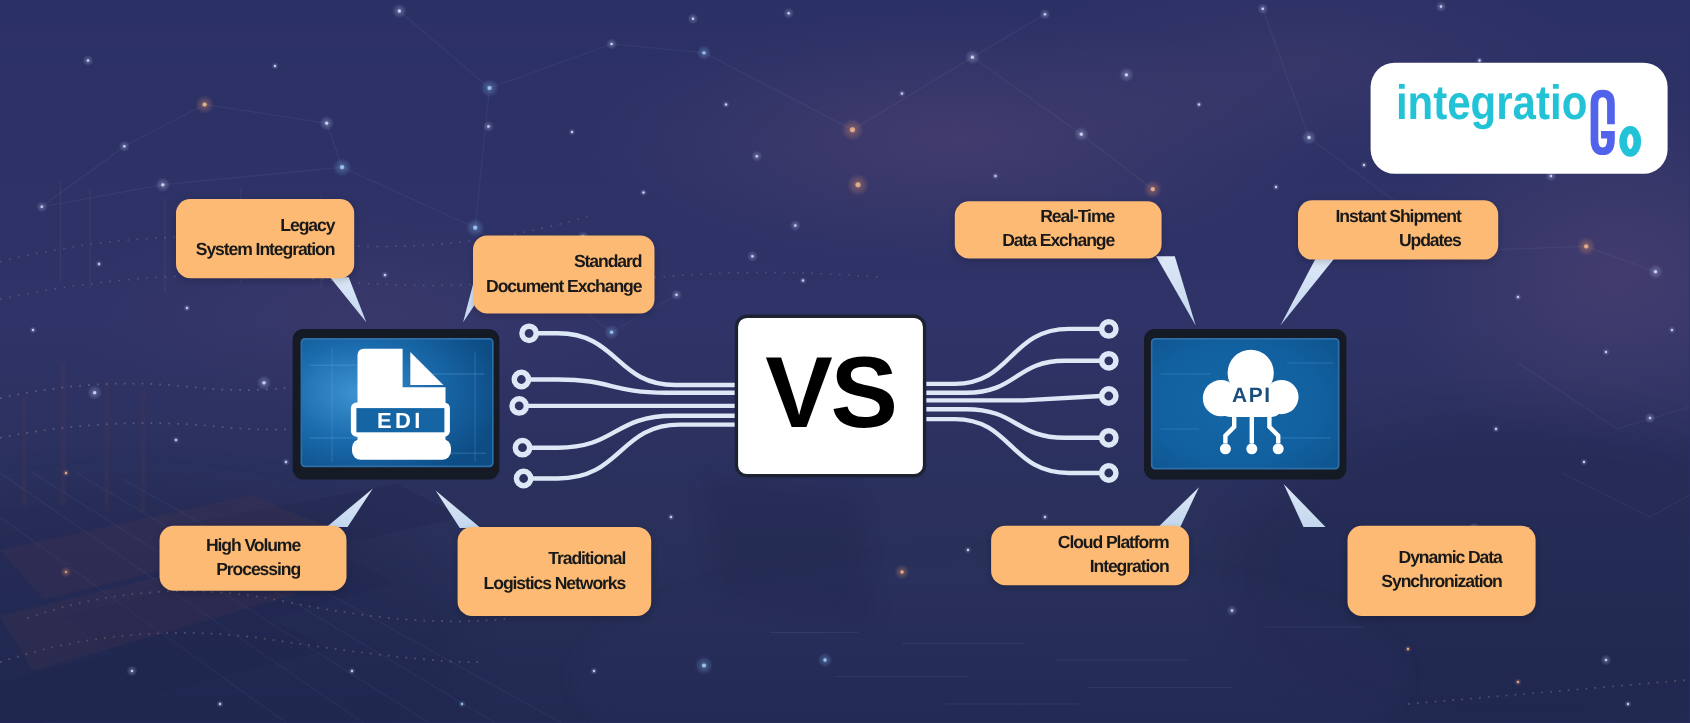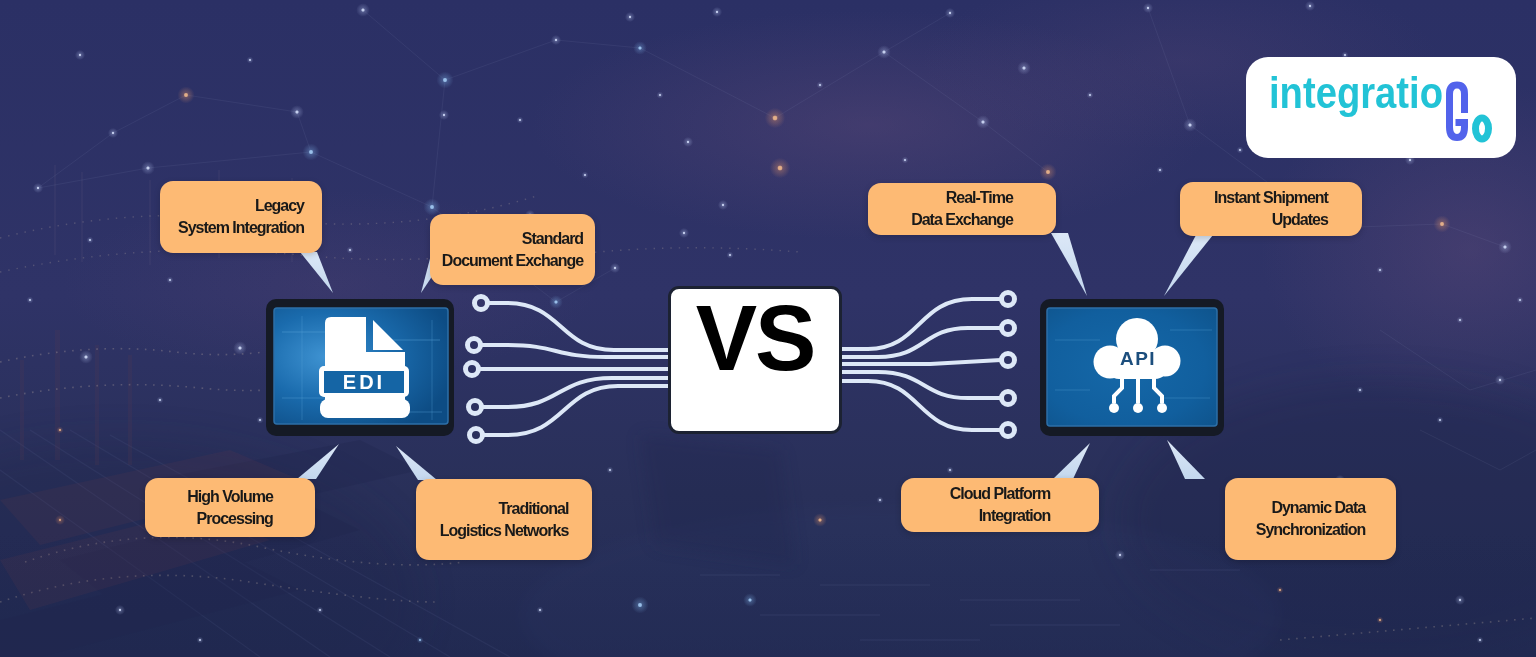--- a/index.html
+++ b/index.html
@@ -7,21 +7,21 @@
        font-family:"Liberation Sans", sans-serif;
        background:#2c3164;}
   #stage{position:absolute;left:0;top:0;width:1536px;height:657px;}
   .label{position:absolute;background:#fdba74;border-radius:13px;
          display:flex;align-items:center;justify-content:center;text-align:right;
          font-weight:bold;color:#191919;font-size:16px;line-height:22px;
          letter-spacing:-1px;
          box-shadow:0 2px 6px rgba(0,0,0,0.18);}
   #vsbox{position:absolute;left:668px;top:286px;width:174px;height:148px;
          background:#ffffff;border:3px solid #1c2232;border-radius:11px;
-         box-sizing:border-box;display:flex;align-items:flex-start;justify-content:center;}
+         box-sizing:border-box;display:flex;align-items:center;justify-content:center;}
   #vsbox span{font-weight:bold;font-size:92px;letter-spacing:-2px;color:#000;
               transform:translateY(-3px);}
   #logo{position:absolute;left:1246px;top:21px;width:270px;height:101px;
         background:#ffffff;border-radius:22px;margin-top:36px;}
 </style>
 </head>
 <body>
 <svg id="stage" width="1536" height="657" viewBox="0 0 1536 657" xmlns="http://www.w3.org/2000/svg">
   <defs>
     <linearGradient id="bgv" x1="0" y1="0" x2="0" y2="1">
@@ -412,21 +412,21 @@
     </g>
   </g>
 </svg>
 
 <div class="label" style="left:160px;top:181px;width:162px;height:72px;">Legacy<br>System&nbsp;Integration</div>
 <div class="label" style="left:430px;top:182px;width:165px;height:71px;margin-top:32px;">Standard<br>Document&nbsp;Exchange</div>
 <div class="label" style="left:145px;top:478px;width:170px;height:59px;">High&nbsp;Volume<br>Processing</div>
 <div class="label" style="left:416px;top:479px;width:176px;height:81px;">Traditional<br>Logistics&nbsp;Networks</div>
 <div class="label" style="left:868px;top:183px;width:188px;height:52px;">Real-Time<br>Data&nbsp;Exchange</div>
 <div class="label" style="left:1180px;top:182px;width:182px;height:54px;">Instant&nbsp;Shipment<br>Updates</div>
-<div class="label" style="left:901px;top:478px;width:198px;height:54px;">Cloud&nbsp;Platform<br>Integration</div>
+<div class="label" style="left:901px;top:478px;width:138px;height:54px;padding-left:42px;">Cloud&nbsp;Platform<br>Integration</div>
 <div class="label" style="left:1181px;top:478px;width:171px;height:82px;margin-left:44px;">Dynamic&nbsp;Data<br>Synchronization</div>
 
 <div id="vsbox">
     <span>VS</span>
   </div>
 
 <div id="logo">
   <svg width="270" height="101" viewBox="0 0 270 101" xmlns="http://www.w3.org/2000/svg">
     <text x="23" y="51" font-size="44" font-weight="bold" fill="#22c3d6" textLength="174" lengthAdjust="spacingAndGlyphs">integratio</text>
     <path d="M218.5,56 L218.5,37 Q218.5,28 211,28 Q203.5,28 203.5,37 L203.5,70 Q203.5,80.5 211,80.5 Q218.5,80.5 218.5,70 L218.5,65.5 L209.5,65.5" stroke="#5263eb" stroke-width="7" fill="none"></path>

